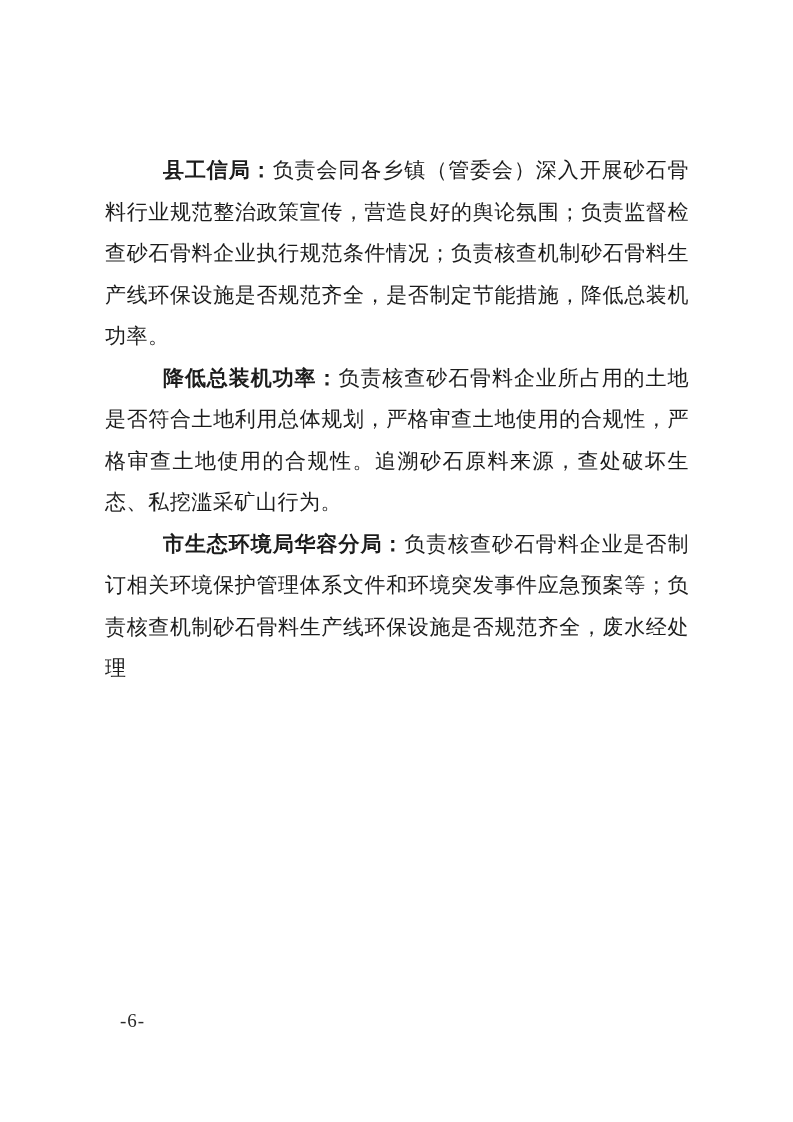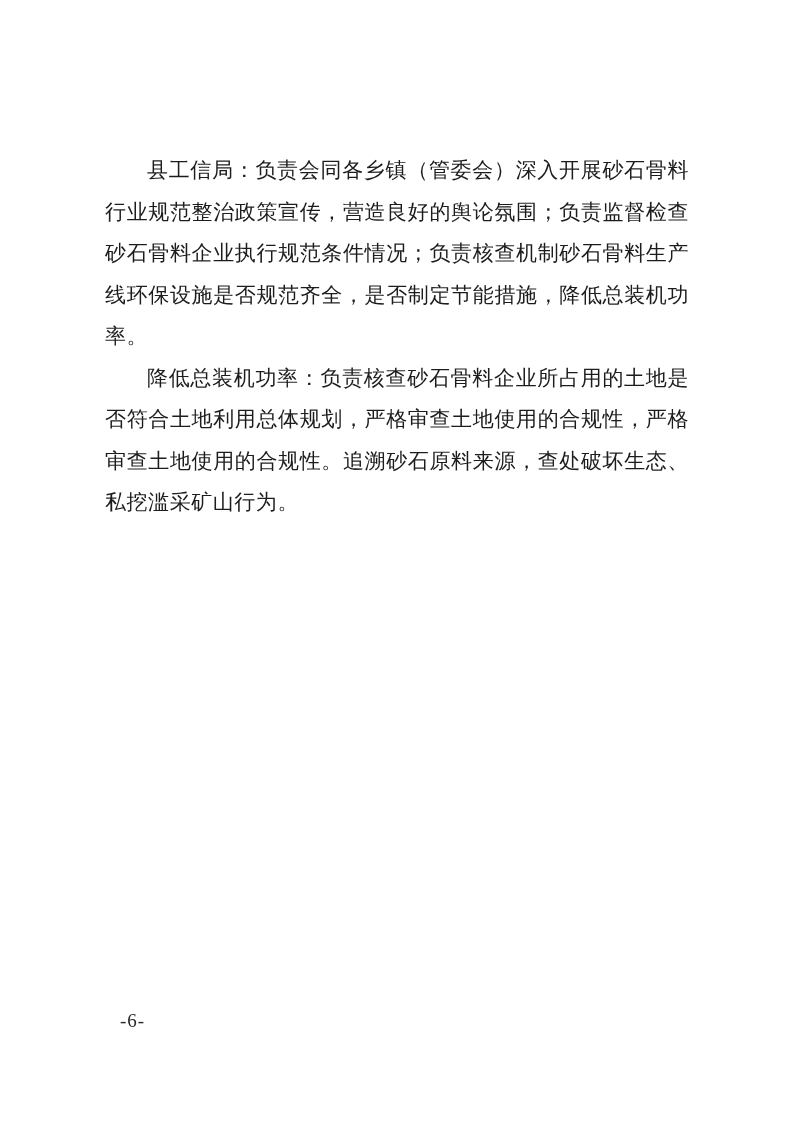--- a/index.html
+++ b/index.html
@@ -25,33 +25,35 @@
   }
   .content p {
     margin: 0;
     padding: 0;
     text-indent: 2em;
     font-size: 21px;
     line-height: 41.5px;
     letter-spacing: 0.55px;
   }
   .content p .para-label {
-    font-weight: normal;
+    font-weight: bold;
+    margin-left: 16px;
   }
   .page-number {
     position: absolute;
     left: 120px;
     top: 1010px;
     font-size: 19px;
     letter-spacing: 1px;
     color: #2a2a2a;
   }
 </style>
 </head>
 <body>
 
 <div class="page">
   <div class="content">
     <p><span class="para-label">县工信局：</span><span>负责会同各乡镇（管委会）深入开展砂石骨料行业规范整治政策宣传，营造良好的舆论氛围；负责监督检查砂石骨料企业执行规范条件情况；负责核查机制砂石骨料生产线环保设施是否规范齐全，是否制定节能措施，降低总装机功率。</span></p>
     <p><span class="para-label">降低总装机功率：</span><span>负责核查砂石骨料企业所占用的土地是否符合土地利用总体规划，严格审查土地使用的合规性，严格审查土地使用的合规性。追溯砂石原料来源，查处破坏生态、私挖滥采矿山行为。</span></p>
+    <p><span class="para-label">市生态环境局华容分局：</span><span>负责核查砂石骨料企业是否制订相关环境保护管理体系文件和环境突发事件应急预案等；负责核查机制砂石骨料生产线环保设施是否规范齐全，废水经处理</span></p>
   </div>
   <div class="page-number">-6-</div>
 </div>
 
 </body></html>

